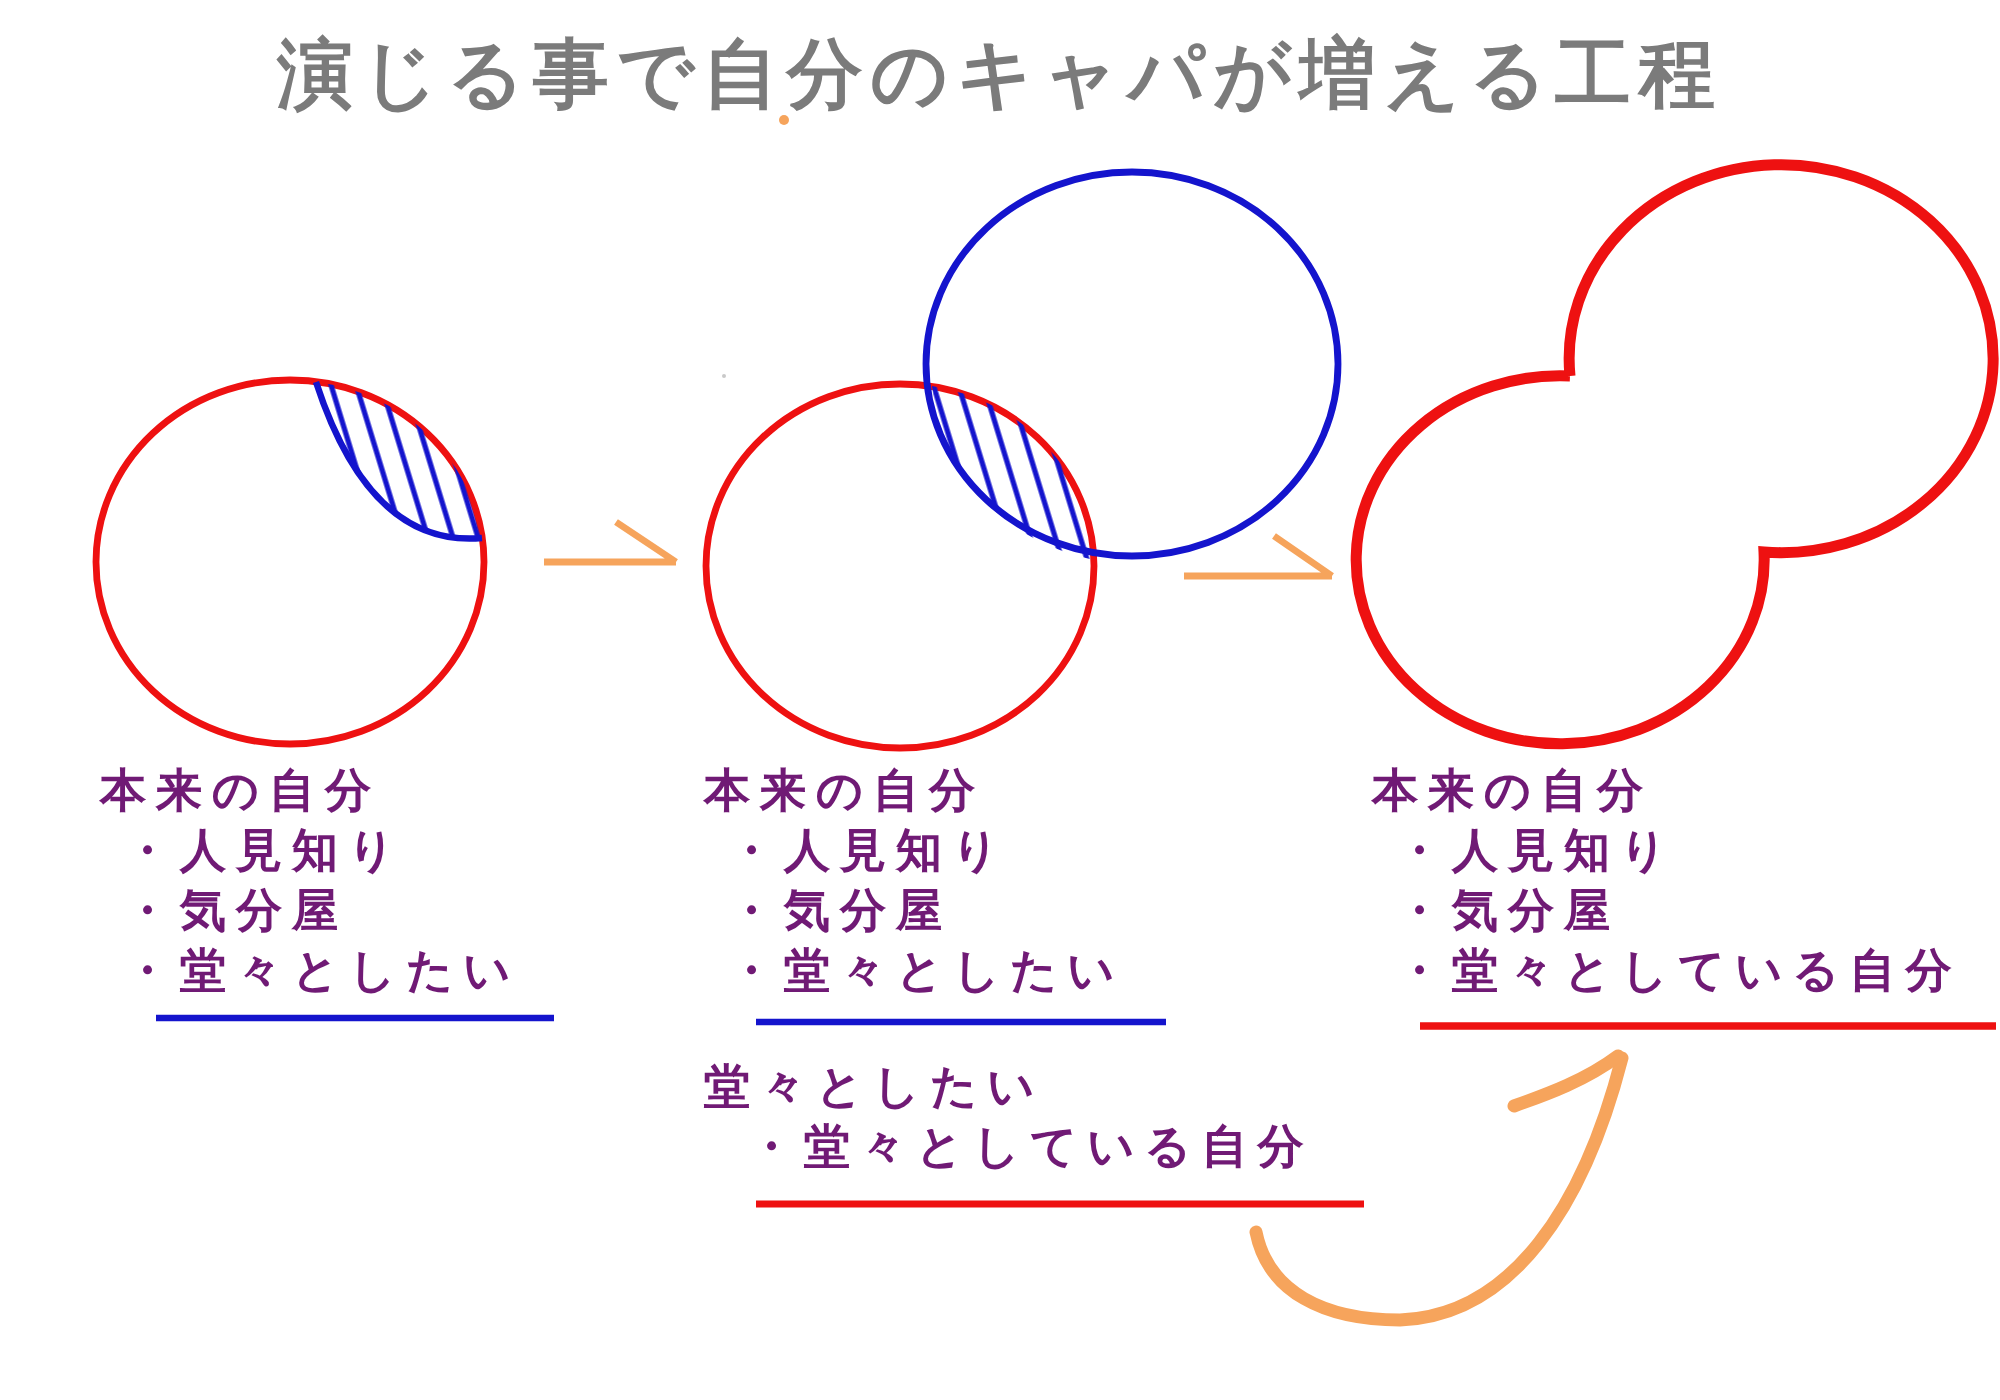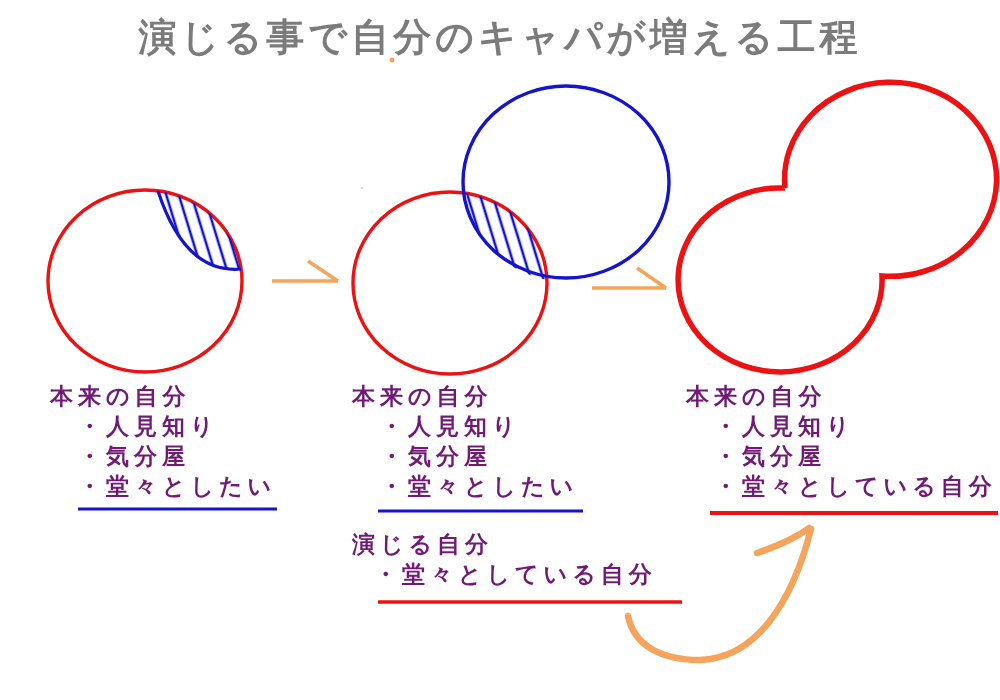--- a/index.html
+++ b/index.html
@@ -23,21 +23,21 @@
   svg.art{position:absolute;left:0;top:0;}
   .tblock{
     position:absolute;
     color:#701a75;
     font-weight:bold;
     font-size:23px;
     line-height:30px;
     letter-spacing:5px;
     white-space:nowrap;
   }
-  .tblock .item{margin-left:28px;}
+  .tblock .item{margin-left:12px;}
   .tblock.acting .item{margin-left:22px;}
 </style>
 </head>
 <body>
 
 <div class="canvas">
 
   <div class="title">演じる事で自分のキャパが増える工程</div>
 
   <svg class="art" width="1000" height="700" viewBox="0 0 1000 700">
@@ -81,21 +81,21 @@
   </div>
 
   <div class="tblock" style="left:352px;top:381px;">
     <div class="heading">本来の自分</div>
     <div class="item">・人見知り</div>
     <div class="item">・気分屋</div>
     <div class="item">・堂々としたい</div>
   </div>
 
   <div class="tblock acting" style="left:352px;top:529px;">
-    <div class="heading">演じる自分</div>
+    <div class="heading">堂々としたい</div>
     <div class="item">・堂々としている自分</div>
   </div>
 
   <div class="tblock" style="left:686px;top:381px;">
     <div class="heading">本来の自分</div>
     <div class="item">・人見知り</div>
     <div class="item">・気分屋</div>
     <div class="item">・堂々としている自分</div>
   </div>
 

